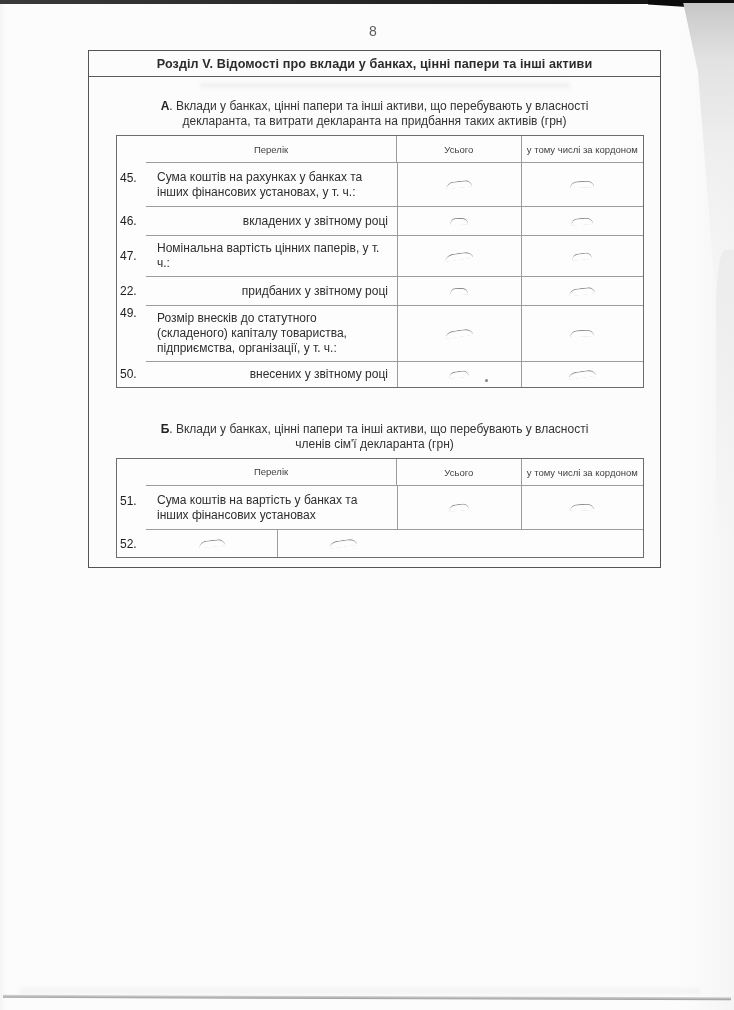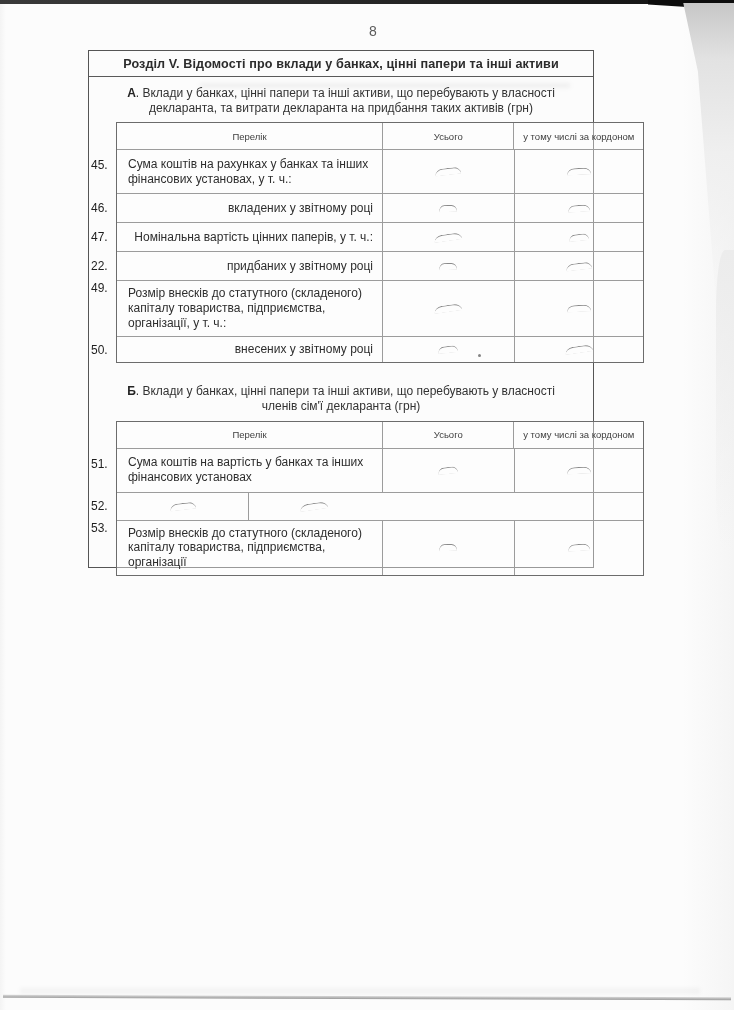--- a/index.html
+++ b/index.html
@@ -47,39 +47,40 @@
     background:rgba(0,0,0,0.05);filter:blur(2px);
   }
   
   .page-number{
     position:absolute;top:23px;left:0;width:100%;
     text-align:center;padding-left:12px;box-sizing:border-box;
     font-size:14px;color:#5b5b5b;
   }
   
   .outer-box{
-    position:absolute;left:88px;top:50px;width:506px;height:518px;
+    position:absolute;left:88px;top:50px;width:573px;height:518px;
     border:1.5px solid #555;box-sizing:border-box;
     background:transparent;
   }
   .box-title{
     border-bottom:1.4px solid #5a5a5a;
     text-align:center;font-weight:bold;font-size:12.6px;color:#2c2c2c;
     padding:6px 8px 5px;letter-spacing:0.1px;
   }
   .sec-head{
-    margin:9px auto 6px;max-width:432px;
+    margin:22px auto 6px;max-width:432px;
     text-align:center;font-size:12px;line-height:1.27;color:#333;
   }
   .sec-head b{color:#232323;}
   
   .tbl-wrap{position:relative;margin-left:27px;width:528px;}
   .tbl{
     border:1.4px solid #6c6c6c;box-sizing:border-box;
     background:rgba(255,255,255,0.4);
+    padding-left:29px;
   }
   .row{display:flex;position:relative;border-top:1px solid #9c9c9c;}
   .row.hdr{border-top:none;}
   .h26{min-height:26px}.h25{min-height:25px}.h27{min-height:27px}.h28{min-height:28px}
   .h43{min-height:43px}.h46{min-height:46px}.h53{min-height:53px}
   .c{box-sizing:border-box;display:flex;align-items:center;position:relative;justify-content:flex-end;}
   .c.label{width:267px;padding:5px 9px 5px 11px;border-right:1px solid #9c9c9c;
            font-size:12px;line-height:1.24;color:#2e2e2e;}
   .c.val{width:132px;justify-content:center;border-right:1px solid #9c9c9c;}
   .c.val2{width:129px;justify-content:center;}
@@ -265,30 +266,18 @@
         <div class="row lines1 h27">
           <span class="rownum">52.</span>
           <div class="c val">
               <span class="dash dv1 drawn"></span>
             </div>
           <div class="c val2">
               <span class="dash dv5 drawn"></span>
             </div>
         </div>
 
-        <div class="row lines3 h46">
-          <span class="rownum">53.</span>
-          <div class="c label">
-              <span>Розмір внесків до статутного (складеного) капіталу товариства, підприємства, організації</span>
-            </div>
-          <div class="c val">
-              <span class="dash dv6 drawn"></span>
-            </div>
-          <div class="c val2">
-              <span class="dash dv2 drawn"></span>
-            </div>
-        </div>
 
       </div>
     </div>
 
   </div>
 </div>
 
 </body></html>

